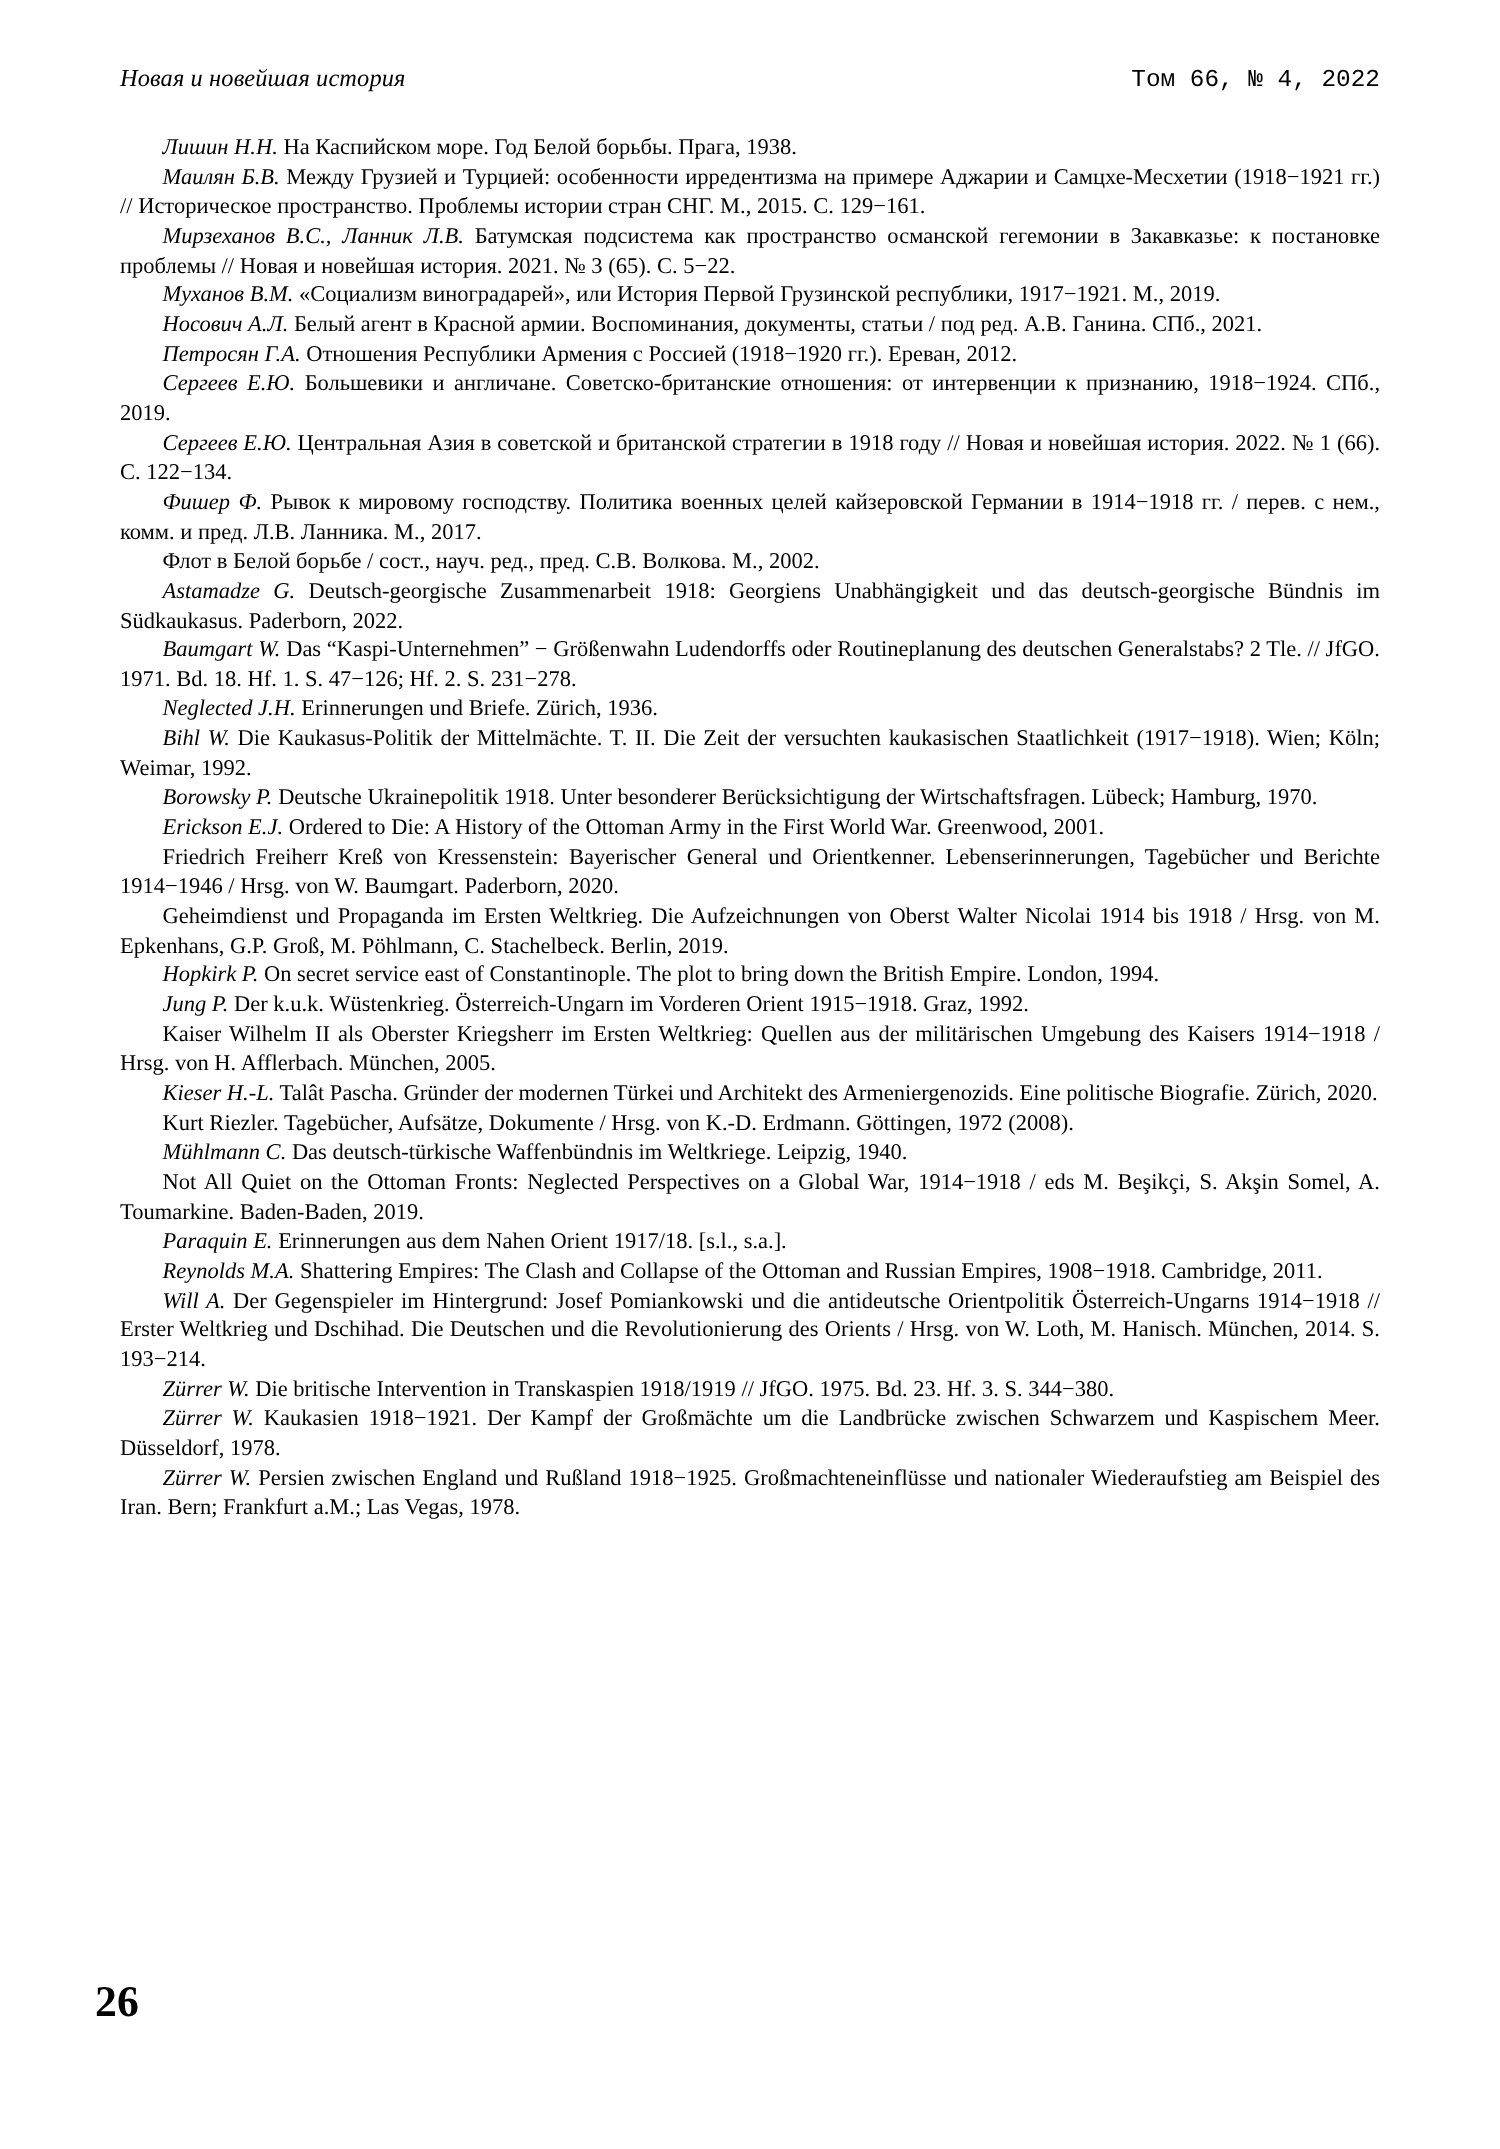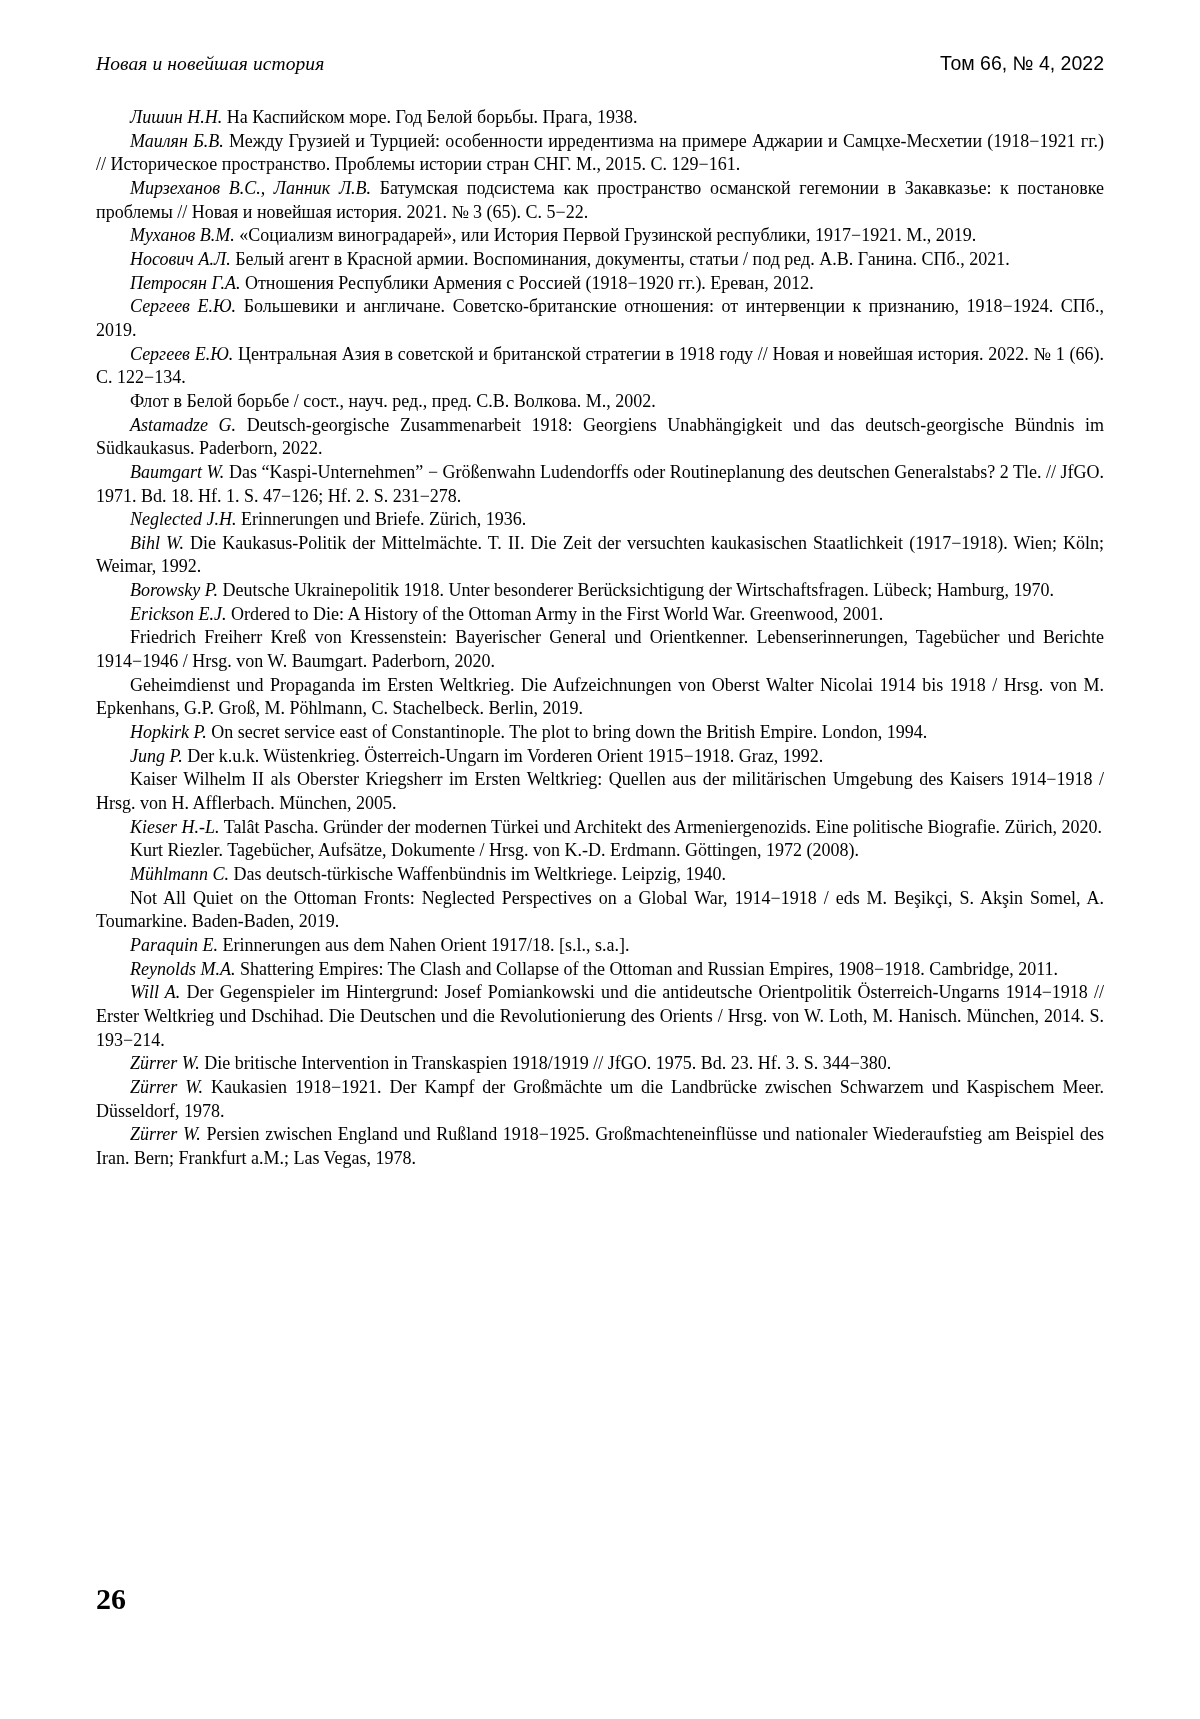--- a/index.html
+++ b/index.html
@@ -35,21 +35,21 @@
     font-size: 19.5px;
     line-height: 1.2;
   }
   .running-head .journal {
     font-style: italic;
     font-family: "Liberation Serif", serif;
     letter-spacing: 0.1px;
   }
   .running-head .issue {
     font-style: normal;
-    font-family: Liberation Sans, sans-serif;
+    font-family: Liberation Mono, monospace;
     margin-left: 20px;
   }
   .refs {
     position: absolute;
     left: 96px;
     top: 106px;
     width: 1008px;
     font-size: 18px;
     line-height: 1.315;
     text-align: justify;
@@ -60,23 +60,23 @@
     text-indent: 34px;
     text-align: justify;
     -webkit-hyphens: manual;
     hyphens: manual;
   }
   .ref i {
     font-style: italic;
   }
   .folio {
     position: absolute;
-    left: 96px;
+    left: 76px;
     top: 1582px;
-    font-size: 30px;
+    font-size: 35px;
     font-weight: bold;
     font-family: "Liberation Serif", serif;
   }
 </style>
 </head>
 <body>
 
 <div class="page">
 
   <div class="running-head">
@@ -86,20 +86,21 @@
 
   <div class="refs" id="refs-list">
       <p class="ref"><i>Лишин Н.Н.</i> На Каспийском море. Год Белой борьбы. Прага, 1938.</p>
       <p class="ref"><i>Маилян Б.В.</i> Между Грузией и Турцией: особенности ирредентизма на примере Аджарии и Сам­цхе-Месхетии (1918−1921 гг.) // Историческое пространство. Проблемы истории стран СНГ. М., 2015. С. 129−161.</p>
       <p class="ref"><i>Мирзеханов В.С., Ланник Л.В.</i> Батумская подсистема как пространство османской гегемонии в За­кавказье: к постановке проблемы // Новая и новейшая история. 2021. № 3 (65). С. 5−22.</p>
       <p class="ref"><i>Муханов В.М.</i> «Социализм виноградарей», или История Первой Грузинской республики, 1917−1921. М., 2019.</p>
       <p class="ref"><i>Носович А.Л.</i> Белый агент в Красной армии. Воспоминания, документы, статьи / под ред. А.В. Га­нина. СПб., 2021.</p>
       <p class="ref"><i>Петросян Г.А.</i> Отношения Республики Армения с Россией (1918−1920 гг.). Ереван, 2012.</p>
       <p class="ref"><i>Сергеев Е.Ю.</i> Большевики и англичане. Советско-британские отношения: от интервенции к при­знанию, 1918−1924. СПб., 2019.</p>
       <p class="ref"><i>Сергеев Е.Ю.</i> Центральная Азия в советской и британской стратегии в 1918 году // Новая и но­вейшая история. 2022. № 1 (66). С. 122−134.</p>
+      <p class="ref"><i>Фишер Ф.</i> Рывок к мировому господству. Политика военных целей кайзеровской Германии в 1914−1918 гг. / перев. с нем., комм. и пред. Л.В. Ланника. М., 2017.</p>
       <p class="ref">Флот в Белой борьбе / сост., науч. ред., пред. С.В. Волкова. М., 2002.</p>
       <p class="ref"><i>Astamadze G.</i> Deutsch-georgische Zusammenarbeit 1918: Georgiens Unabhängigkeit und das deutsch-georgische Bündnis im Südkaukasus. Paderborn, 2022.</p>
       <p class="ref"><i>Baumgart W.</i> Das “Kaspi-Unternehmen” − Größenwahn Ludendorffs oder Routineplanung des deut­schen Generalstabs? 2 Tle. // JfGO. 1971. Bd. 18. Hf. 1. S. 47−126; Hf. 2. S. 231−278.</p>
       <p class="ref"><i>Neglected J.H.</i> Erinnerungen und Briefe. Zürich, 1936.</p>
       <p class="ref"><i>Bihl W.</i> Die Kaukasus-Politik der Mittelmächte. T. II. Die Zeit der versuchten kaukasischen Staatlichkeit (1917−1918). Wien; Köln; Weimar, 1992.</p>
       <p class="ref"><i>Borowsky P.</i> Deutsche Ukrainepolitik 1918. Unter besonderer Berücksichtigung der Wirtschaftsfragen. Lübeck; Hamburg, 1970.</p>
       <p class="ref"><i>Erickson E.J.</i> Ordered to Die: A History of the Ottoman Army in the First World War. Greenwood, 2001.</p>
       <p class="ref">Friedrich Freiherr Kreß von Kressenstein: Bayerischer General und Orientkenner. Lebenserinnerungen, Tagebücher und Berichte 1914−1946 / Hrsg. von W. Baumgart. Paderborn, 2020.</p>
       <p class="ref">Geheimdienst und Propaganda im Ersten Weltkrieg. Die Aufzeichnungen von Oberst Walter Nicolai 1914 bis 1918 / Hrsg. von M. Epkenhans, G.P. Groß, M. Pöhlmann, C. Stachelbeck. Berlin, 2019.</p>
       <p class="ref"><i>Hopkirk P.</i> On secret service east of Constantinople. The plot to bring down the British Empire. Lon­don, 1994.</p>

